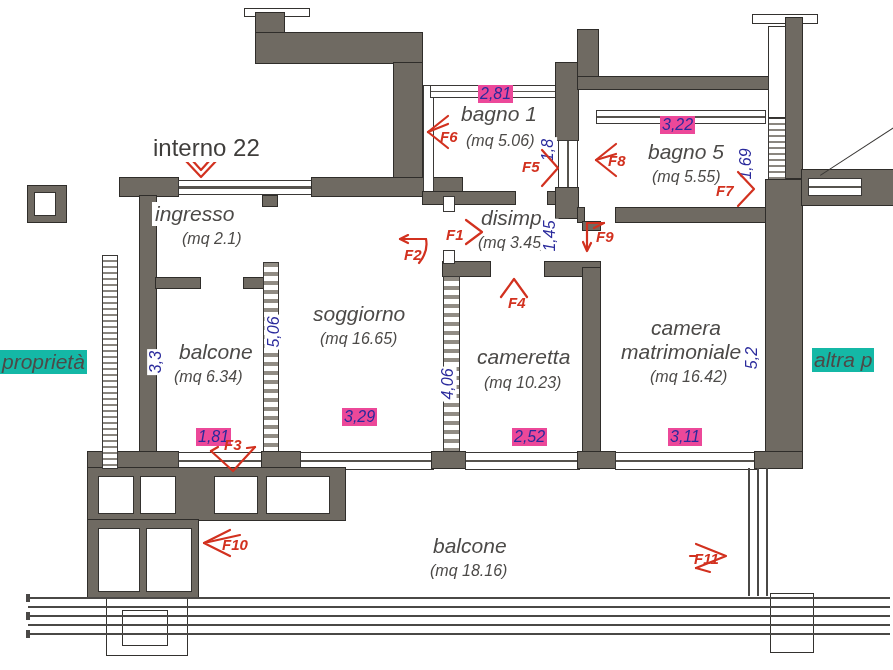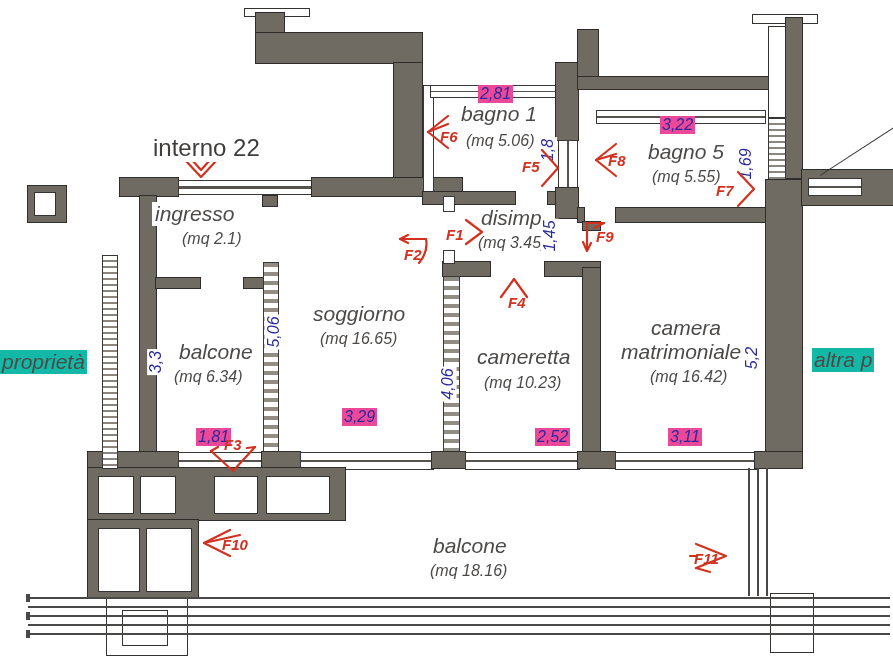--- a/index.html
+++ b/index.html
@@ -174,21 +174,21 @@
       <span>5,06</span>
     </div>
   <div class="dimv" style="left:146px;top:340px">
       <span>3,3</span>
     </div>
   <div class="dim" style="left:196px;top:428px">1,81</div>
   <div class="dim" style="left:342px;top:408px">3,29</div>
   <div class="dimv" style="left:438px;top:362px">
       <span>4,06</span>
     </div>
-  <div class="dim" style="left:535px;top:428px">2,52</div>
+  <div class="dim" style="left:512px;top:428px">2,52</div>
   <div class="dim" style="left:668px;top:428px">3,11</div>
   <div class="dimv" style="left:742px;top:336px">
       <span>5,2</span>
     </div>
 
   <span class="mk" style="left:446px;top:226px">F1</span>
   <svg class="mksvg" style="left:464px;top:218px" width="20" height="30" viewBox="0 0 20 30">
       <path d="M2 2 L18 14 L2 26"></path>
     </svg>
 

